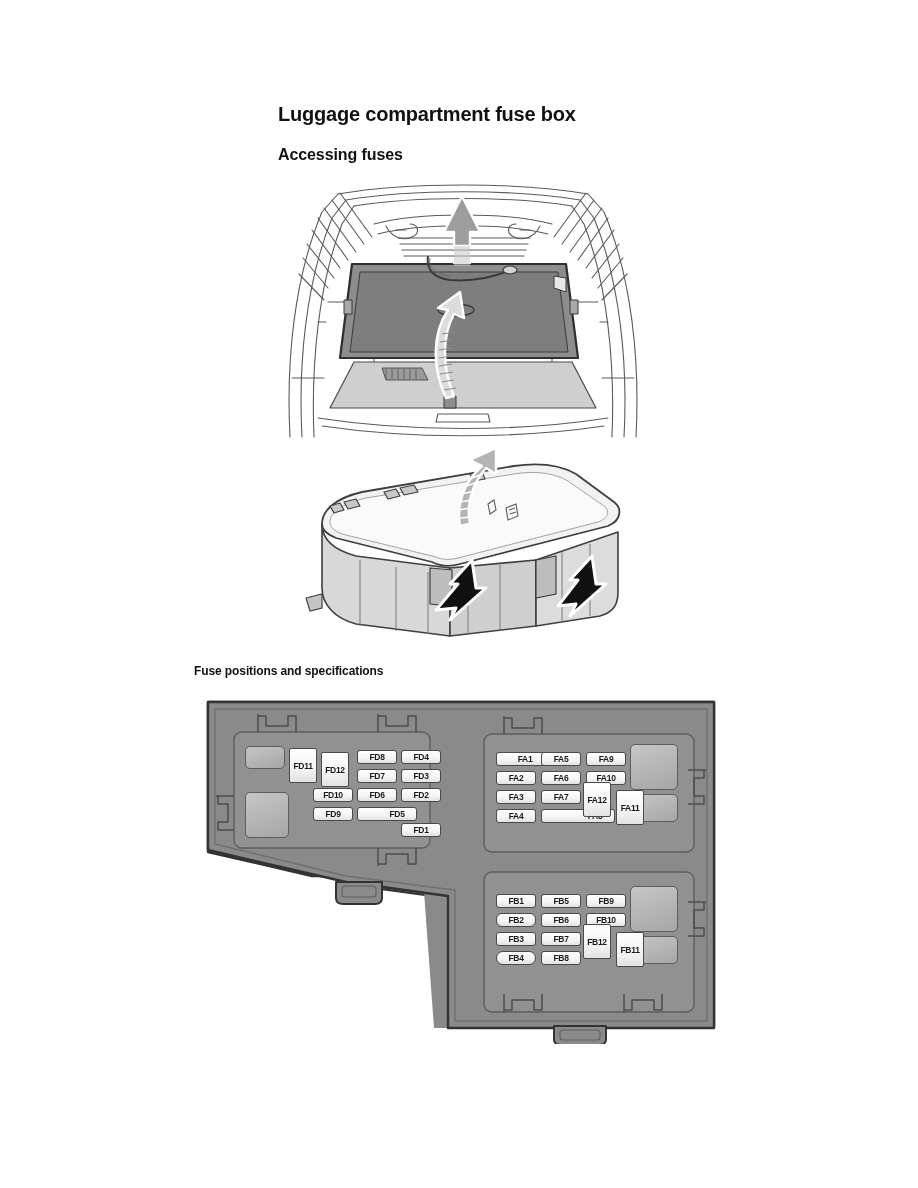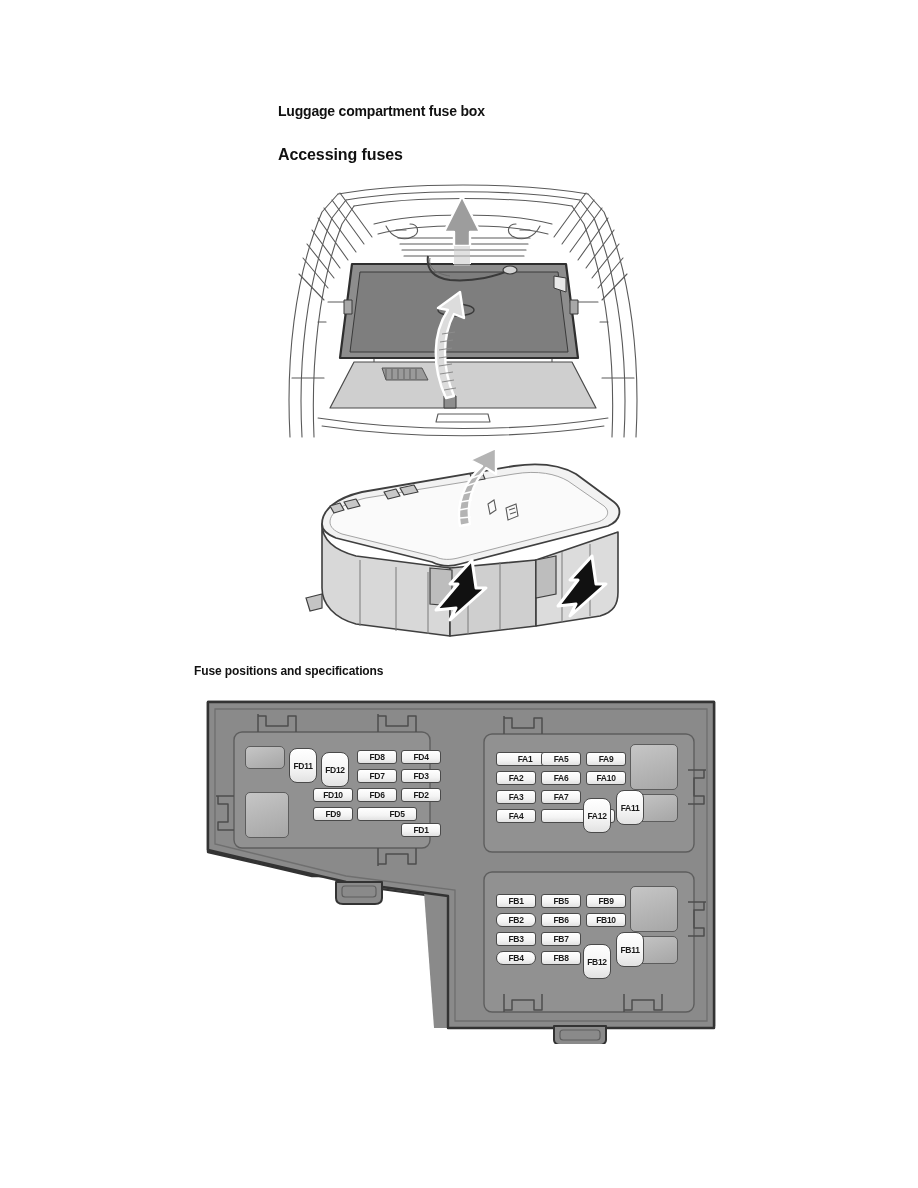--- a/index.html
+++ b/index.html
@@ -7,21 +7,21 @@
     width:918px;height:1188px;background:#ffffff;
     font-family:"Liberation Sans", sans-serif;
     -webkit-font-smoothing:antialiased;
     position:relative;overflow:hidden;
   }
   .page{position:absolute;inset:0;}
 
   
   .h1{
     position:absolute;left:278px;top:103px;
-    font-size:14px;font-weight:bold;color:#111;
+    font-size:20px;font-weight:bold;color:#111;
     letter-spacing:-0.2px;
   }
   .h2{
     position:absolute;left:278px;top:146px;
     font-size:16px;font-weight:bold;color:#111;
     letter-spacing:-0.1px;
   }
   .h3{
     position:absolute;left:194px;top:664px;
     font-size:12px;font-weight:bold;color:#111;
@@ -44,21 +44,21 @@
     background:linear-gradient(180deg,#ffffff 0%,#f4f4f4 60%,#e2e2e2 100%);
     border:1px solid #4a4a4a;
     border-radius:3px;
     color:#1a1a1a;
     font-size:8.5px;font-weight:bold;
     display:flex;align-items:center;justify-content:center;
     letter-spacing:-0.3px;
     box-shadow:0 1px 0 rgba(255,255,255,.6) inset;
   }
   .fuse.small{width:38px;height:12px;}
-  .fuse.tall{width:26px;height:33px;border-radius:8px;font-size:8.5px;}
+  .fuse.tall{width:26px;height:33px;border-radius:2px;font-size:8.5px;}
 
   
   .relay{
     position:absolute;
     background:linear-gradient(160deg,#c6c6c6 0%,#b4b4b4 55%,#a6a6a6 100%);
     border:1px solid #5d5d5d;
     border-radius:5px;
   }
 </style>
 </head>
@@ -327,38 +327,38 @@
       <div class="fuse small" style="left:300px;top:113px;">FA4</div>
 
       <div class="fuse small" style="left:345px;top:56px;">FA5</div>
       <div class="fuse small" style="left:345px;top:75px;">FA6</div>
       <div class="fuse small" style="left:345px;top:94px;">FA7</div>
       <div class="fuse small" style="left:345px;top:113px;padding-left:34px;">FA8</div>
 
       <div class="fuse small" style="left:390px;top:56px;">FA9</div>
       <div class="fuse small" style="left:390px;top:75px;">FA10</div>
 
-      <div class="fuse tall" style="left:387px;top:102px;">FA12</div>
+      <div class="fuse tall" style="left:387px;top:86px;">FA12</div>
       <div class="fuse tall" style="left:420px;top:94px;">FA11</div>
 
       <div class="relay" style="left:434px;top:190px;width:46px;height:44px;"></div>
       <div class="relay" style="left:434px;top:240px;width:46px;height:26px;"></div>
 
       <div class="fuse small" style="left:300px;top:198px;">FB1</div>
       <div class="fuse small" style="left:300px;top:217px;border-radius:6px;">FB2</div>
       <div class="fuse small" style="left:300px;top:236px;">FB3</div>
       <div class="fuse small" style="left:300px;top:255px;border-radius:7px;">FB4</div>
 
       <div class="fuse small" style="left:345px;top:198px;">FB5</div>
       <div class="fuse small" style="left:345px;top:217px;">FB6</div>
       <div class="fuse small" style="left:345px;top:236px;">FB7</div>
       <div class="fuse small" style="left:345px;top:255px;">FB8</div>
 
       <div class="fuse small" style="left:390px;top:198px;">FB9</div>
       <div class="fuse small" style="left:390px;top:217px;">FB10</div>
 
-      <div class="fuse tall" style="left:387px;top:248px;">FB12</div>
+      <div class="fuse tall" style="left:387px;top:228px;">FB12</div>
       <div class="fuse tall" style="left:420px;top:236px;">FB11</div>
 
     </div>
   </div>
 
 </div>
 
 </body></html>

